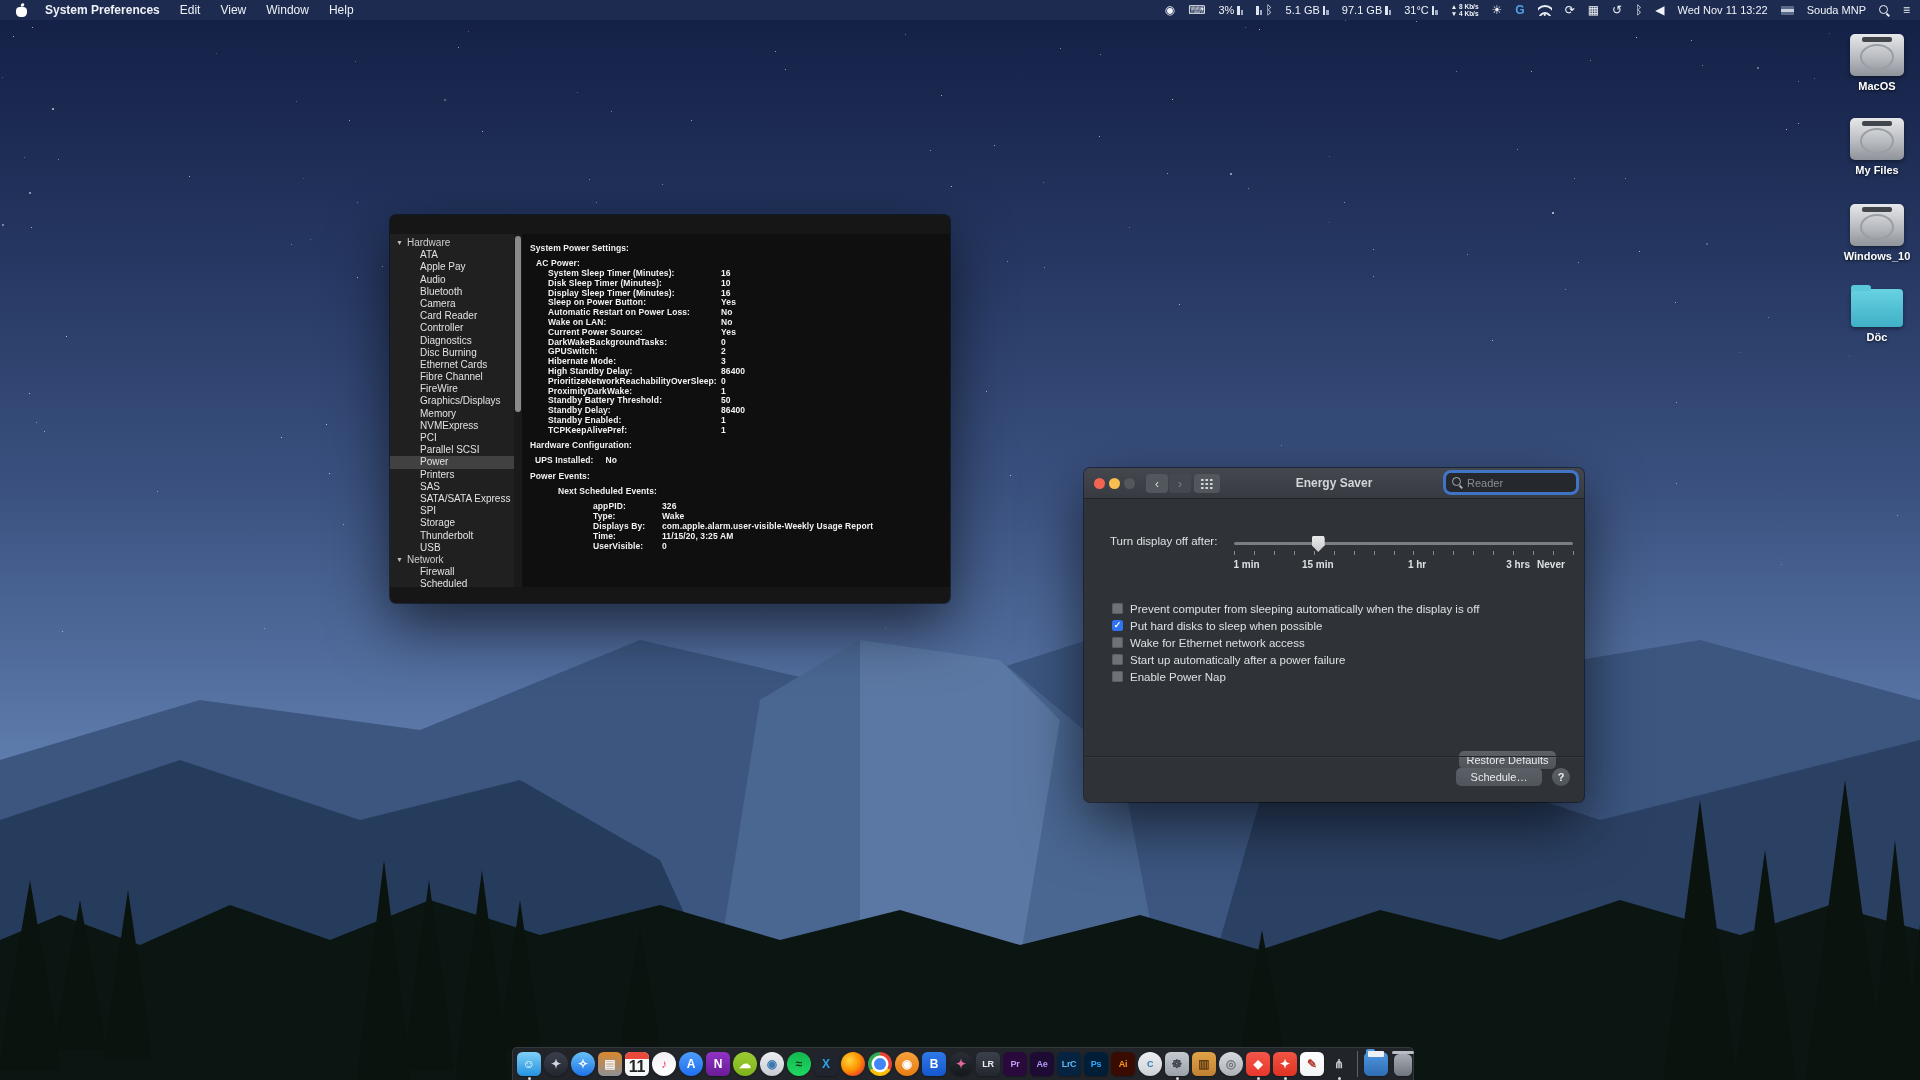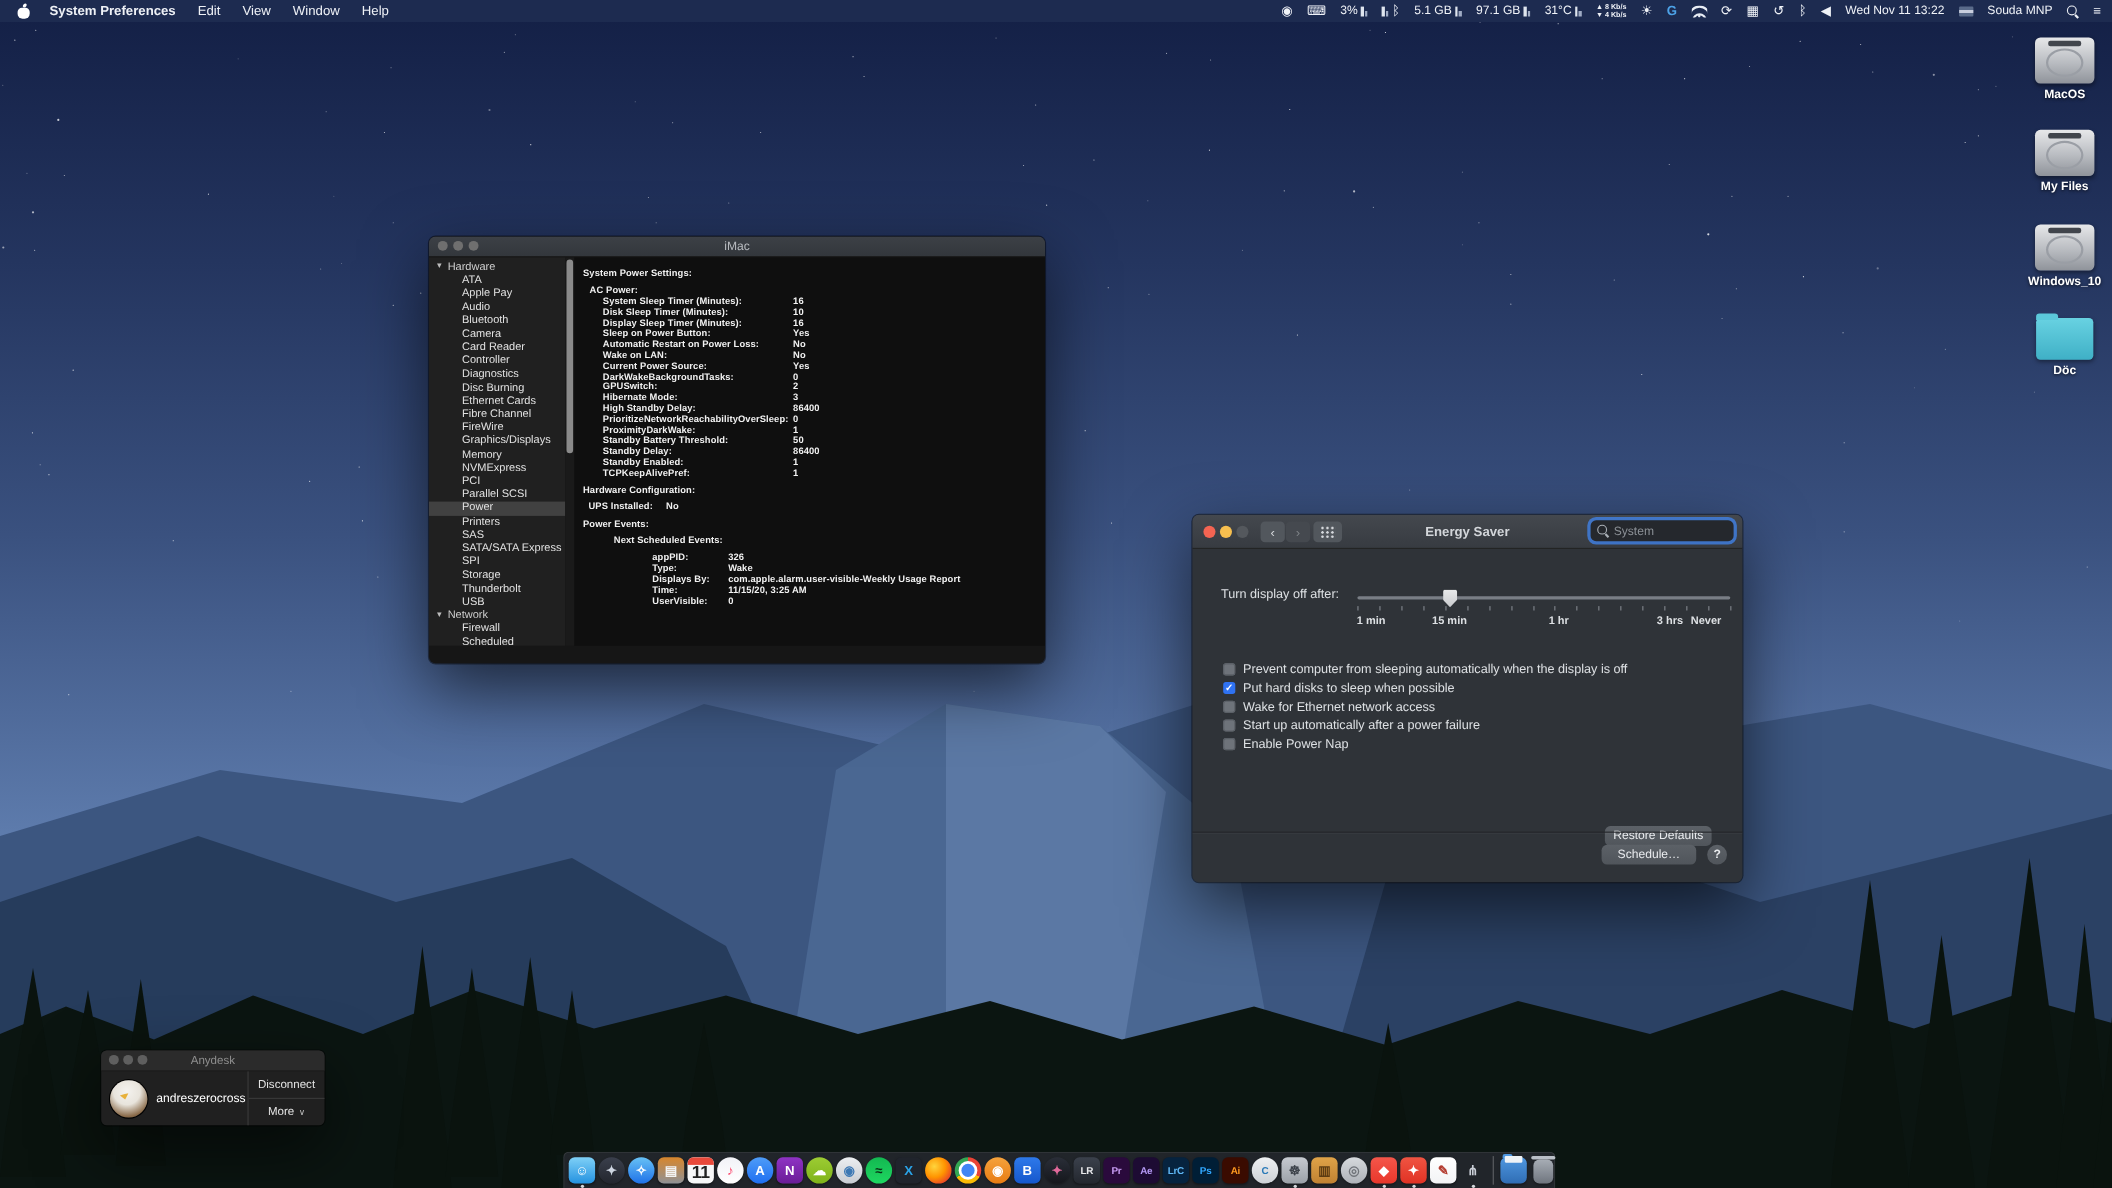--- a/index.html
+++ b/index.html
@@ -463,26 +463,20 @@
         <div class="drive"></div>
         <div class="lbl">Windows_10</div>
       </div>
       <div class="dsk" style="left: 1832px; top: 286px;">
         <div class="tealfolder"></div>
         <div class="lbl">Döc</div>
       </div>
     </div>
 
   <div class="win si">
-    <div class="si-titlebar">
-      <span class="tl" style="left:8px"></span>
-      <span class="tl" style="left:22px"></span>
-      <span class="tl" style="left:36px"></span>
-      <div class="si-title">iMac</div>
-    </div>
     <div class="si-body">
       <div class="si-side" id="sisidebar">
           <div class="srow group"><span class="tri">▼</span><span>Hardware</span></div>
           <div class="srow"><span>ATA</span></div>
           <div class="srow"><span>Apple Pay</span></div>
           <div class="srow"><span>Audio</span></div>
           <div class="srow"><span>Bluetooth</span></div>
           <div class="srow"><span>Camera</span></div>
           <div class="srow"><span>Card Reader</span></div>
           <div class="srow"><span>Controller</span></div>
@@ -559,21 +553,21 @@
       <span class="navbtn dim" style="left:85px;width:22px">›</span>
       <span class="gridbtn">
           <i></i>
         </span>
       <div class="es-title">Energy Saver</div>
       <div class="searchbox">
         <span class="mag">
             <i></i>
             <b></b>
           </span>
-        <span class="ph">System</span>
+        <span class="ph">Reader</span>
       </div>
     </div>
     <div class="es-content">
       <div class="slider-row">
         <span class="slider-label">Turn display off after:</span>
         <div class="track">
           <div class="knob" id="esknob" style="left: 24.7%;"></div>
         </div>
         <div class="ticks" id="esticks">
             <i style="left: 0%;"></i>
@@ -625,41 +619,20 @@
             <span>Enable Power Nap</span>
           </div>
         </div>
       <span class="btn restore">Restore Defaults</span>
     </div>
     <div class="es-sep"></div>
     <span class="btn schedule">Schedule…</span>
     <span class="helpbtn">?</span>
   </div>
 
-  <div class="win ad">
-    <div class="ad-titlebar">
-      <span class="tl" style="left:7px"></span>
-      <span class="tl" style="left:20px"></span>
-      <span class="tl" style="left:33px"></span>
-      <div class="ad-title">Anydesk</div>
-    </div>
-    <div class="ad-body">
-      <div class="ad-user">
-        <span class="avatar"></span>
-        <span class="ad-name">andreszerocross</span>
-      </div>
-      <div class="ad-right">
-        <div class="ad-btn top">Disconnect</div>
-        <div class="ad-btn">
-          <span>More</span>
-          <span class="ad-more-chev">∨</span>
-        </div>
-      </div>
-    </div>
-  </div>
 
   <div class="dock" id="dock">
       <div class="dk">
         <div class="tile" style="background: linear-gradient(rgb(127, 208, 247), rgb(36, 146, 224)); color: rgb(255, 255, 255);">
           <span class="g">☺</span>
         </div>
         <span class="rdot"></span>
       </div>
       <div class="dk">
         <div class="tile circle" style="background: linear-gradient(rgb(58, 63, 76), rgb(35, 38, 46)); color: rgb(207, 214, 226);">

